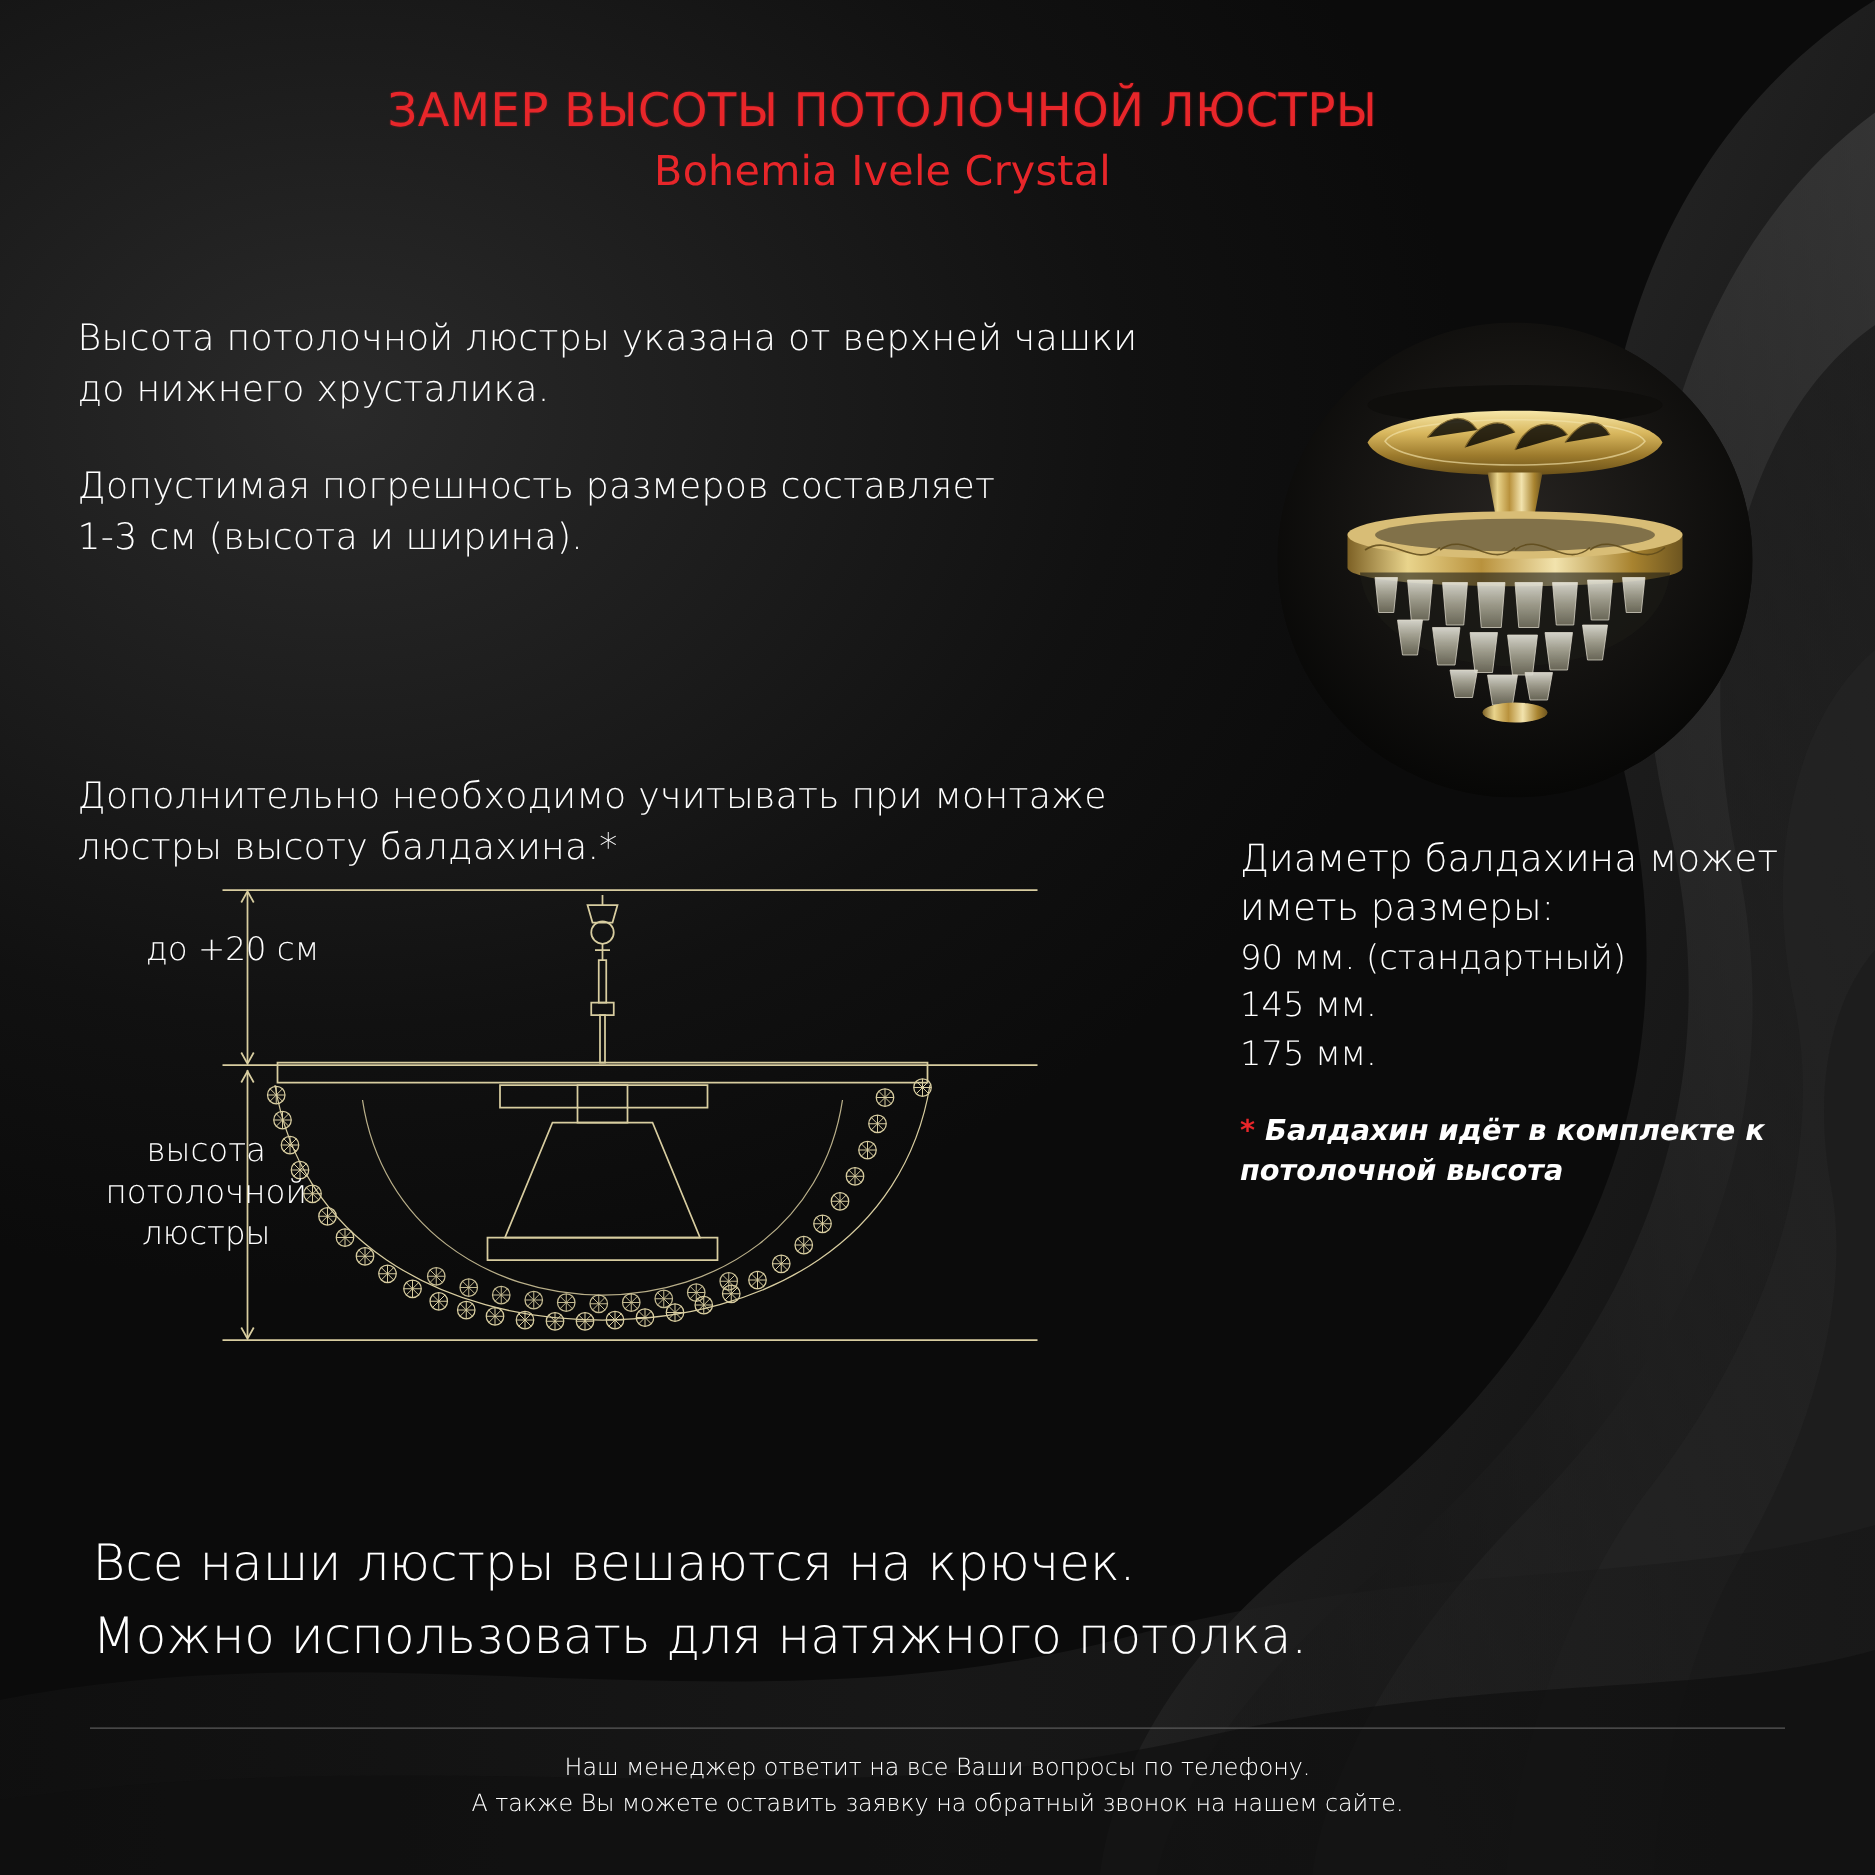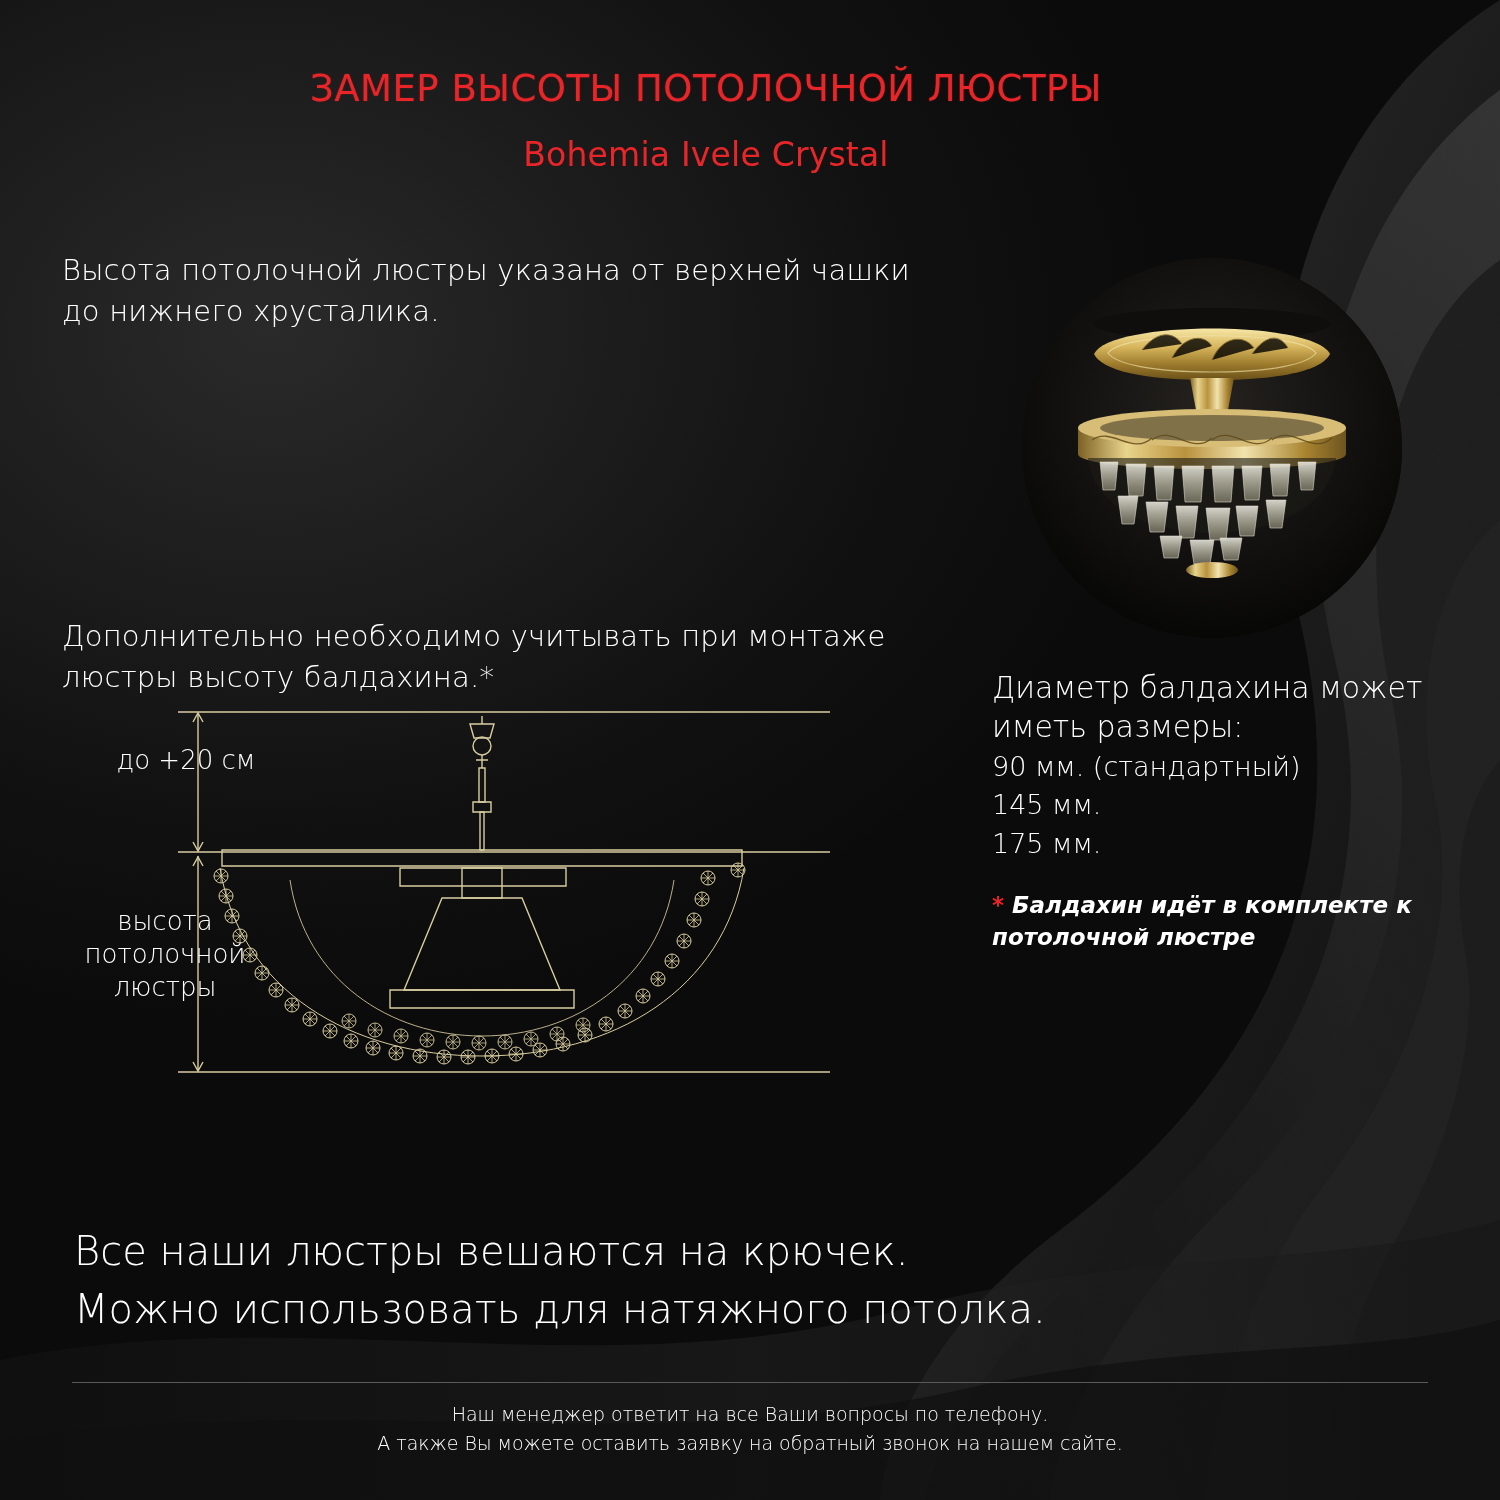--- a/index.html
+++ b/index.html
@@ -39,21 +39,21 @@
     font-size: 37px;
     letter-spacing: 0.5px;
     font-weight: 400;
     line-height: 1.15;
     text-shadow: 0 0 2px rgba(232,38,42,0.4);
   }
   .title-sub {
     color: #e8262a;
     font-size: 33px;
     font-weight: 400;
-    margin-top: 24px;
+    margin-top: 6px;
     letter-spacing: 0.2px;
   }
 
   
   .para {
     position: absolute;
     color: #ffffff;
     font-size: 29px;
     line-height: 1.42;
     letter-spacing: 0.2px;
@@ -188,20 +188,22 @@
     </svg>
   </div>
 
   <div class="title-block">
     <div class="title-main">ЗАМЕР ВЫСОТЫ ПОТОЛОЧНОЙ ЛЮСТРЫ</div>
     <div class="title-sub">Bohemia Ivele Crystal</div>
   </div>
 
   <div class="para" id="para0">Высота потолочной люстры указана от верхней чашки
 до нижнего хрусталика.</div>
+  <div class="para" id="para1">Допустимая погрешность размеров составляет
+1-3 см (высота и ширина).</div>
   <div class="para" id="para3">Дополнительно необходимо учитывать при монтаже
 люстры  высоту балдахина.*</div>
 
   <div class="photo-circle">
     <svg width="380" height="380" viewBox="0 0 380 380">
       <defs>
         <linearGradient id="gold1" x1="0" y1="0" x2="0" y2="1">
           <stop offset="0%" stop-color="#f7e7a8"></stop>
           <stop offset="35%" stop-color="#d8b75e"></stop>
           <stop offset="70%" stop-color="#9c7a2c"></stop>
@@ -278,21 +280,21 @@
       <ellipse cx="190" cy="312" rx="26" ry="8" fill="url(#gold2)"></ellipse>
     </svg>
   </div>
 
   <div class="right-text" id="rt-head">Диаметр балдахина может
 иметь размеры:</div>
   <div class="right-text" id="rt-sizes">90 мм. (стандартный)
 145 мм.
 175 мм.</div>
   <div class="right-text" id="rt-note"><span class="star">*</span><span> Балдахин идёт в комплекте к
-потолочной люстре</span></div>
+потолочной высота</span></div>
 
   <div class="diagram">
     <svg width="820" height="400" viewBox="0 0 820 400">
       <defs>
         <g id="bead">
           <circle r="7" fill="none" stroke="#d8cda0" stroke-width="1"></circle>
           <path d="M-7,0 L7,0 M0,-7 L0,7 M-5,-5 L5,5 M-5,5 L5,-5" stroke="#d8cda0" stroke-width="0.8"></path>
         </g>
       </defs>
       <g stroke="#d8cda0" fill="none" stroke-width="1.4">

